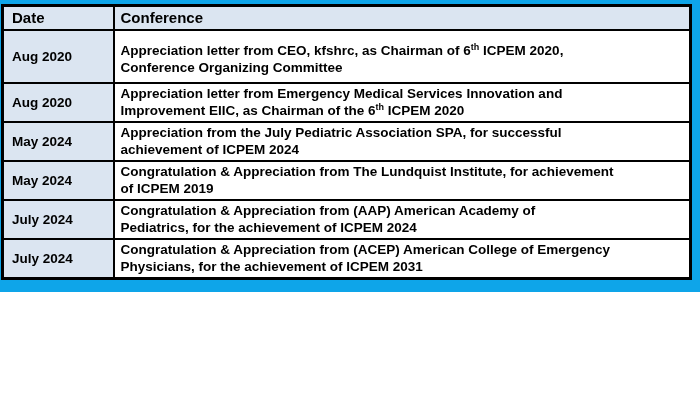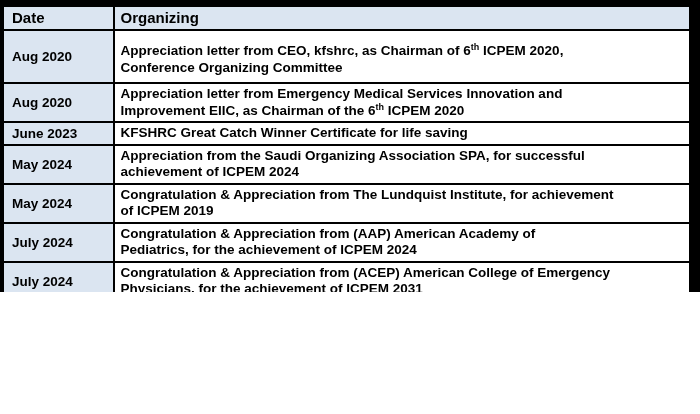--- a/index.html
+++ b/index.html
@@ -4,21 +4,21 @@
 <style>
   html, body {
     margin: 0;
     padding: 0;
     background: #ffffff;
   }
   .page {
     position: relative;
     width: 700px;
     height: 292px;
-    background: #000000;
+    background: #0ea5e9;
     font-family: "Liberation Sans", sans-serif;
     color: var(--text-c, #000000);
     overflow: hidden;
   }
   table.awards {
     border-collapse: collapse;
     table-layout: fixed;
     width: 691px;
     margin: 4px 0 0 1px;
     border: 3px solid var(--border-c, #000000);
@@ -72,48 +72,42 @@
 
 <div class="page">
   <table class="awards">
     <colgroup>
       <col style="width:111px">
       <col>
     </colgroup>
     <thead>
       <tr>
         <th class="col-date">Date</th>
-        <th class="col-activities">Organizing</th>
+        <th class="col-activities">Conference</th>
       </tr>
     </thead>
     <tbody id="table-body">
         <tr>
           <td class="date-cell">Aug 2020</td>
           <td class="activity-cell">
             <div class="activity-line">Appreciation letter from CEO, kfshrc, as Chairman of 6<sup class="ordinal">th</sup> ICPEM 2020,</div>
             <div class="activity-line">Conference Organizing Committee</div>
           </td>
         </tr>
         <tr>
           <td class="date-cell">Aug 2020</td>
           <td class="activity-cell">
             <div class="activity-line">Appreciation letter from Emergency Medical Services Innovation and</div>
             <div class="activity-line">Improvement EIIC, as Chairman of the 6<sup class="ordinal">th</sup> ICPEM 2020</div>
           </td>
         </tr>
         <tr>
-          <td class="date-cell">June 2023</td>
-          <td class="activity-cell">
-            <div class="activity-line">KFSHRC Great Catch Winner Certificate for life saving</div>
-          </td>
-        </tr>
-        <tr>
           <td class="date-cell">May 2024</td>
           <td class="activity-cell">
-            <div class="activity-line">Appreciation from the Saudi Organizing Association SPA, for successful</div>
+            <div class="activity-line">Appreciation from the July Pediatric Association SPA, for successful</div>
             <div class="activity-line">achievement of ICPEM 2024</div>
           </td>
         </tr>
         <tr>
           <td class="date-cell">May 2024</td>
           <td class="activity-cell">
             <div class="activity-line">Congratulation &amp; Appreciation from The Lundquist Institute, for achievement</div>
             <div class="activity-line">of ICPEM 2019</div>
           </td>
         </tr>

